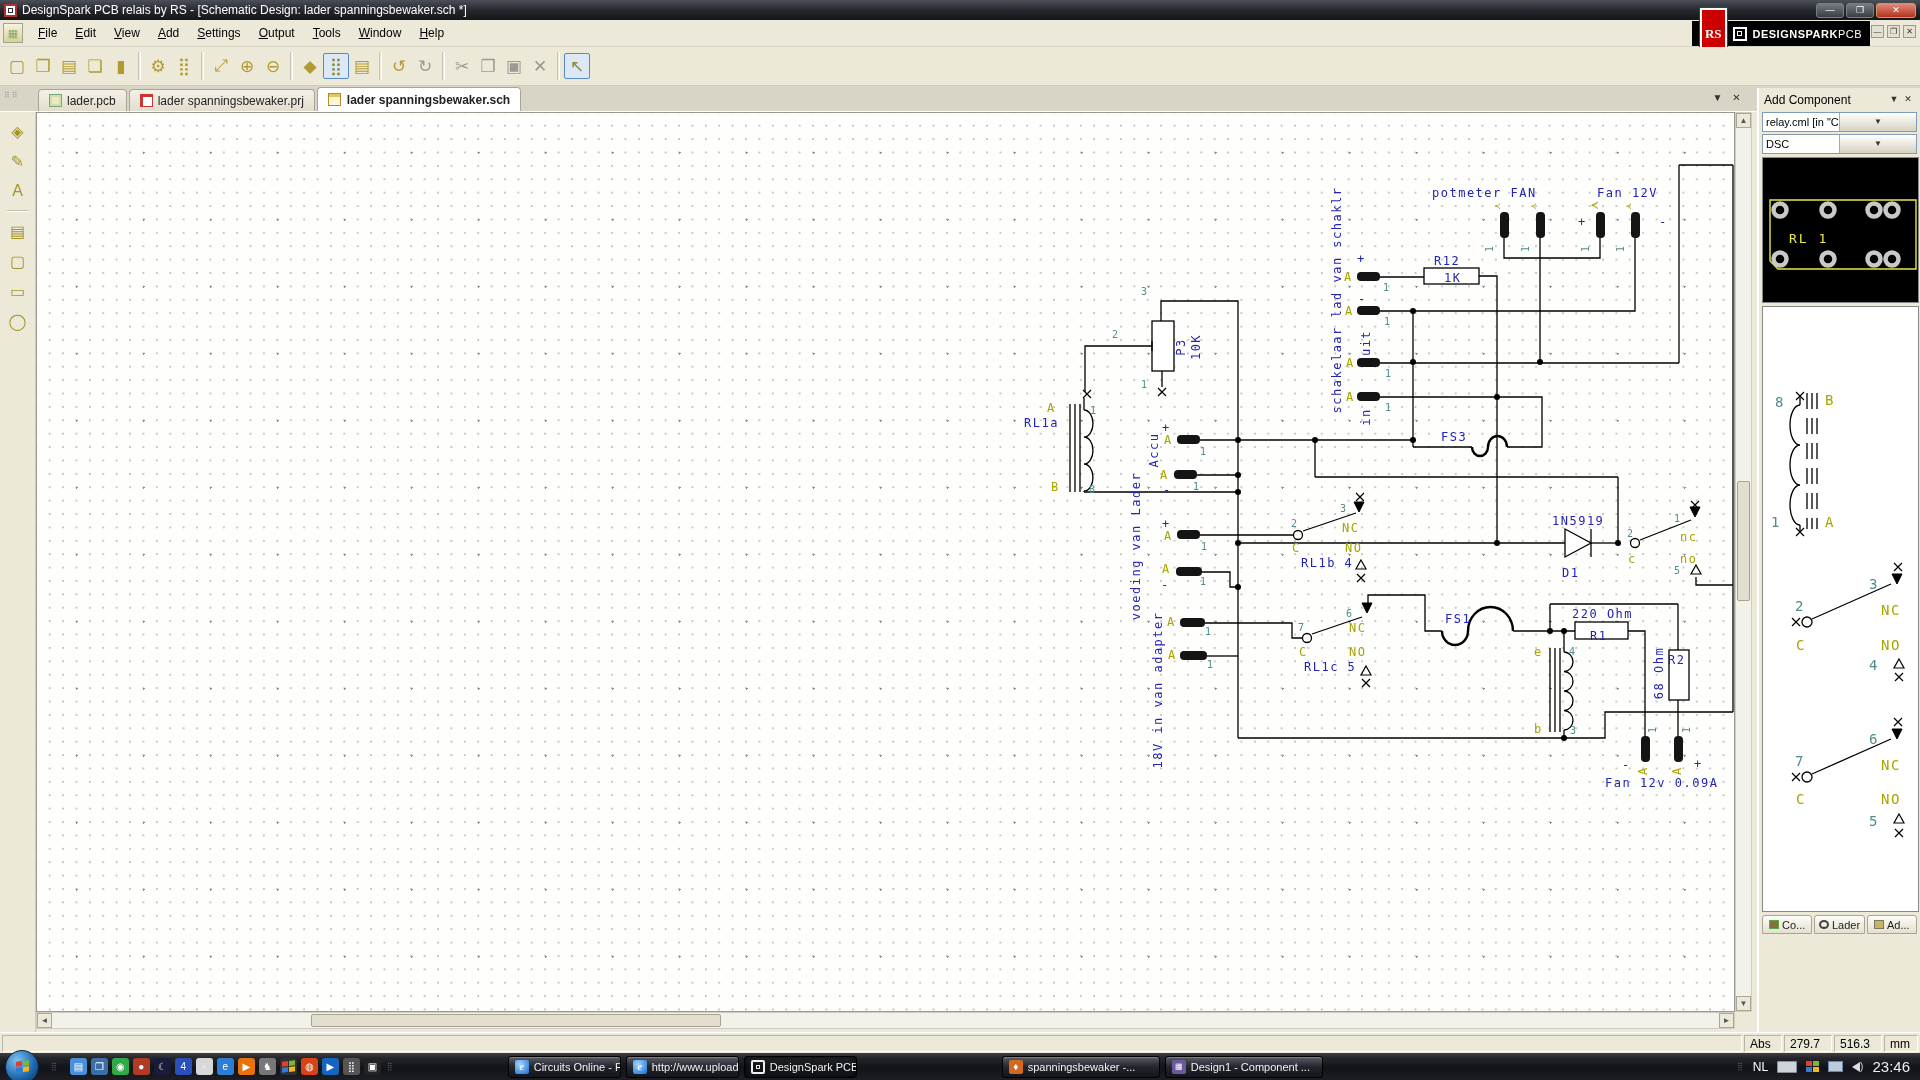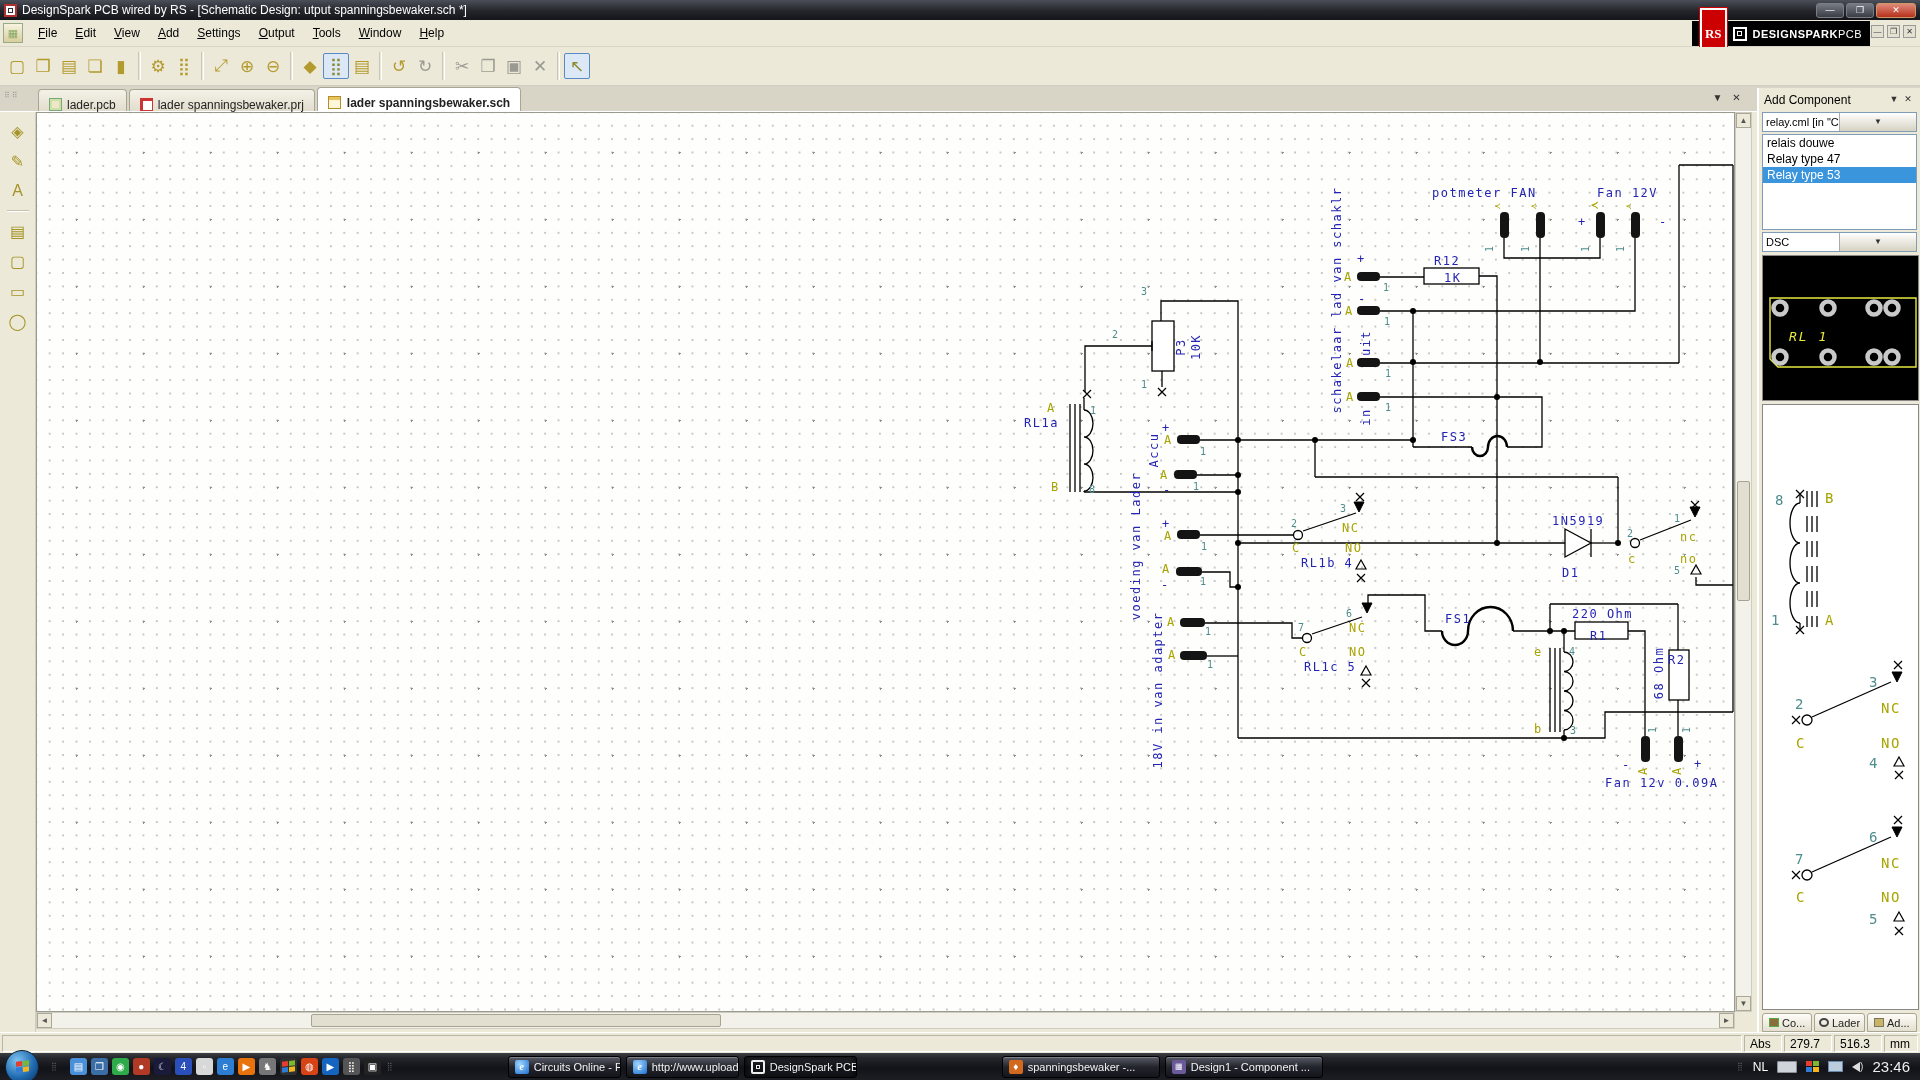--- a/index.html
+++ b/index.html
@@ -37,21 +37,21 @@
   .tb-sep{width:3px;height:28px;border-left:1px solid #cbc7b8;border-right:1px solid #fff;margin:0 4px;}
   .tb-btn{width:26px;height:26px;display:flex;align-items:center;justify-content:center;
     font-size:17px;border:1px solid transparent;border-radius:2px;}
   .tb-btn.gold{color:#b39a2e;}
   .tb-btn.gray{color:#9a9a92;}
   .tb-btn.sel{border:1px solid #5a8ac6;background:#dce8f6;color:#8a8a30;}
   
   .tabbar{position:absolute;left:0;top:86px;width:1920px;height:26px;background:#d9d5c6;
     display:flex;align-items:flex-end;padding-left:4px;border-bottom:1px solid #fff;}
   .tab-grip{width:34px;height:16px;margin-bottom:4px;color:#999;font-size:8px;letter-spacing:2px;}
-  .tab{height:22px;display:flex;gap:5px;padding:8px 10px;margin-right:2px;
+  .tab{height:22px;display:flex;align-items:center;gap:5px;padding:0 10px;margin-right:2px;
     background:linear-gradient(#f4f2e8,#e2ddcd);border:1px solid #a9a595;border-bottom:none;
     border-radius:4px 4px 0 0;color:#222;}
   .tab.active{background:#fff;font-weight:bold;height:24px;gap:6px;}
   .tab-ico{width:13px;height:13px;display:inline-block;}
   .ico-pcb{background:#efe7c8;border:1px solid #7a7;box-shadow:inset 0 0 0 2px #cde0a8;}
   .ico-prj{border:1px solid #c33;background:#fff;box-shadow:inset 2px 2px 0 #c33;}
   .ico-sch{border:1px solid #b58c2a;background:#fdf6d8;box-shadow:inset 0 3px 0 #e8c45c;}
   .tabbar-btns{position:absolute;right:176px;top:5px;display:flex;gap:4px;color:#333;font-size:10px;}
   .tabbar-btn{width:15px;height:15px;text-align:center;line-height:14px;}
   
@@ -93,21 +93,21 @@
   .rp-head{display:flex;align-items:center;height:20px;padding:0 2px;}
   .rp-title{flex:1;color:#000;}
   .rp-hbtn{width:14px;height:14px;text-align:center;line-height:13px;font-size:9px;color:#333;}
   .combo{height:20px;border:1px solid #7f9db9;background:#fff;display:flex;align-items:center;margin-top:2px;}
   .combo span{flex:1;padding:0 3px;white-space:nowrap;overflow:hidden;font-size:11px;}
   .combo .drop{width:17px;height:18px;background:linear-gradient(#fff,#d6d2c2);border-left:1px solid #aaa;
     text-align:center;font-size:8px;line-height:17px;color:#333;}
   .rp-list{height:96px;border:1px solid #7f9db9;background:#fff;margin-top:2px;overflow:hidden;}
   .rp-item{height:16px;line-height:16px;padding:0 4px;color:#000;}
   .rp-item.sel{background:#3a95dd;color:#fff;}
-  .fp-box{margin-top:3px;width:157px;height:146px;background:#000;border:1px solid #888;font-style:italic;}
+  .fp-box{margin-top:3px;width:157px;height:146px;background:#000;border:1px solid #888;}
   .sym-box{margin-top:3px;width:157px;height:606px;background:#fff;border:1px solid #888;}
   .rp-tabs{display:flex;gap:2px;margin-top:3px;}
   .rp-tab{flex:1;height:19px;border:1px solid #a9a595;border-radius:3px 3px 0 0;background:linear-gradient(#fdfcf7,#e4e0d0);
     display:flex;align-items:center;justify-content:center;gap:3px;font-size:11px;color:#222;}
   .rp-tab .mini{width:10px;height:9px;display:inline-block;}
   .mini-comp{background:#8a6d3a;border:1px solid #5a4;}
   .mini-bino{border:2px solid #444;border-radius:50%;width:9px;height:9px;}
   .mini-chip{background:#c8b464;border:1px solid #776;}
   
   .statusbar{position:absolute;left:0;top:1032px;width:1920px;height:21px;background:#ece9d8;
@@ -152,21 +152,21 @@
   .spk-wrap b{color:#ddd;font-size:10px;font-weight:normal;}
   .clock{font-size:15px;color:#eee;}
 </style>
 </head>
 <body>
 
 <div class="titlebar">
   <span class="title-icon">
       <i></i>
     </span>
-  <span>DesignSpark PCB wired by RS - [Schematic Design: utput spanningsbewaker.sch *]</span>
+  <span>DesignSpark PCB relais by RS - [Schematic Design: lader spanningsbewaker.sch *]</span>
   <span class="win-btns">
     <span class="win-btn">—</span>
     <span class="win-btn">❐</span>
     <span class="win-btn close">✕</span>
   </span>
 </div>
 
 <div class="menubar">
   <span class="app-icon">▦</span>
   <span class="menu-item"><u>F</u>ile</span>
@@ -498,25 +498,20 @@
 <div class="rpanel">
   <div class="rp-head">
     <span class="rp-title">Add Component</span>
     <span class="rp-hbtn">▼</span>
     <span class="rp-hbtn">✕</span>
   </div>
   <div class="combo">
     <span>relay.cml  [in "C:\...\Libra</span>
     <span class="drop">▼</span>
   </div>
-  <div class="rp-list">
-    <div class="rp-item">relais douwe</div>
-    <div class="rp-item">Relay type 47</div>
-    <div class="rp-item sel">Relay type 53</div>
-  </div>
   <div class="combo">
     <span>DSC</span>
     <span class="drop">▼</span>
   </div>
   <div class="fp-box">
     <svg width="155" height="144" viewBox="1760 251 155 144">
       <path d="M1767,293 H1913 V362 H1775 L1767,354 Z" fill="none" stroke="#e8e840" stroke-width="1.4"></path>
       <g stroke="#c9c9c9" stroke-width="4.5" fill="none">
         <circle cx="1777" cy="303" r="6.5"></circle>
           <circle cx="1825" cy="303" r="6.5"></circle>

